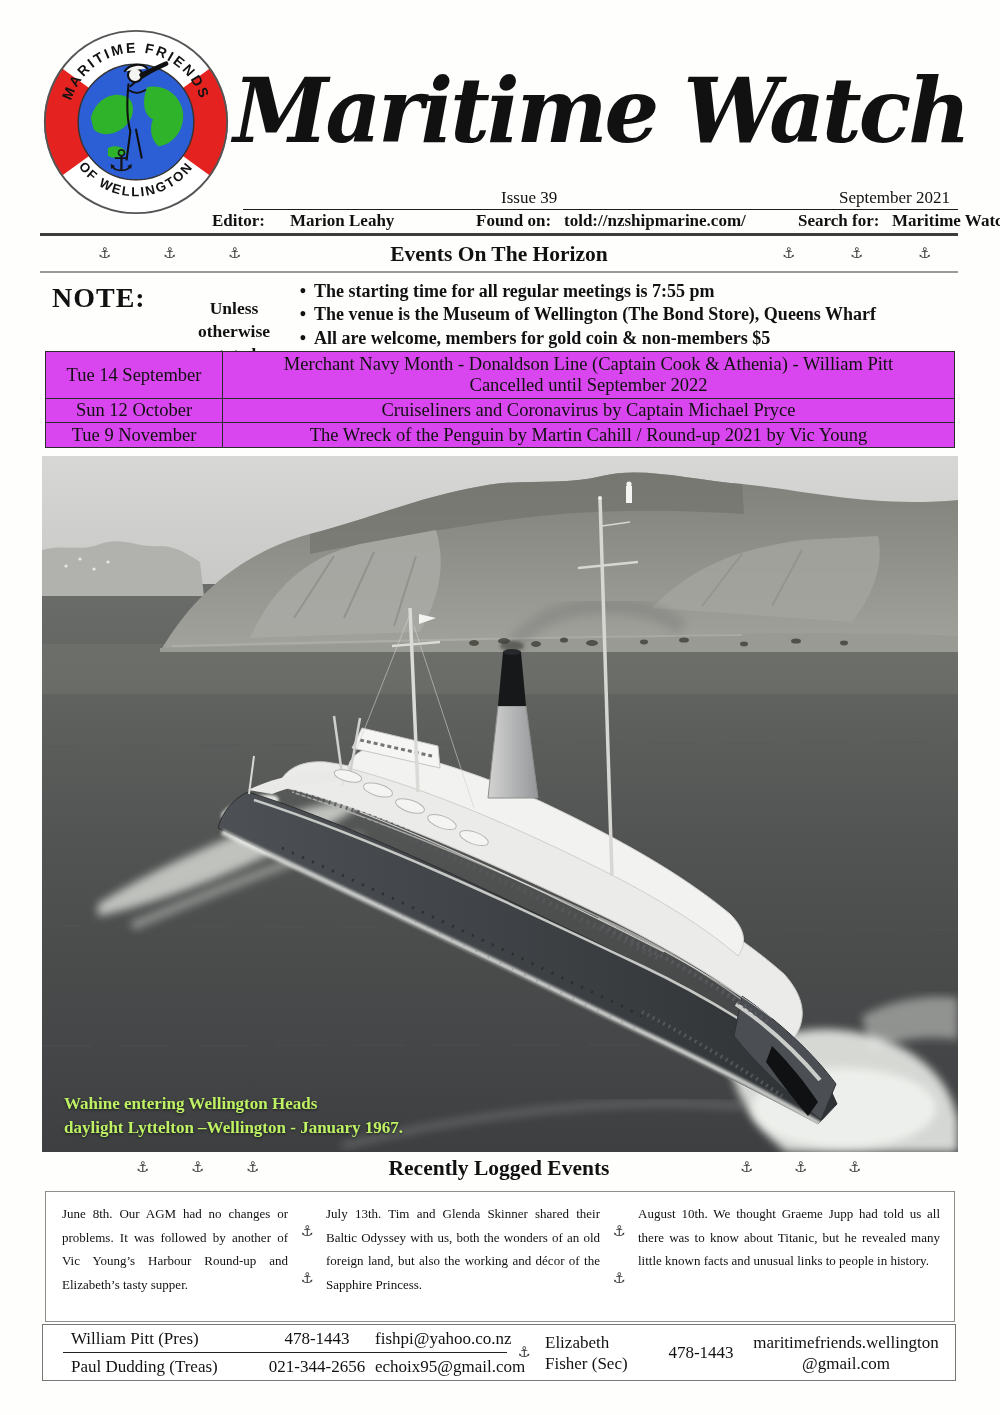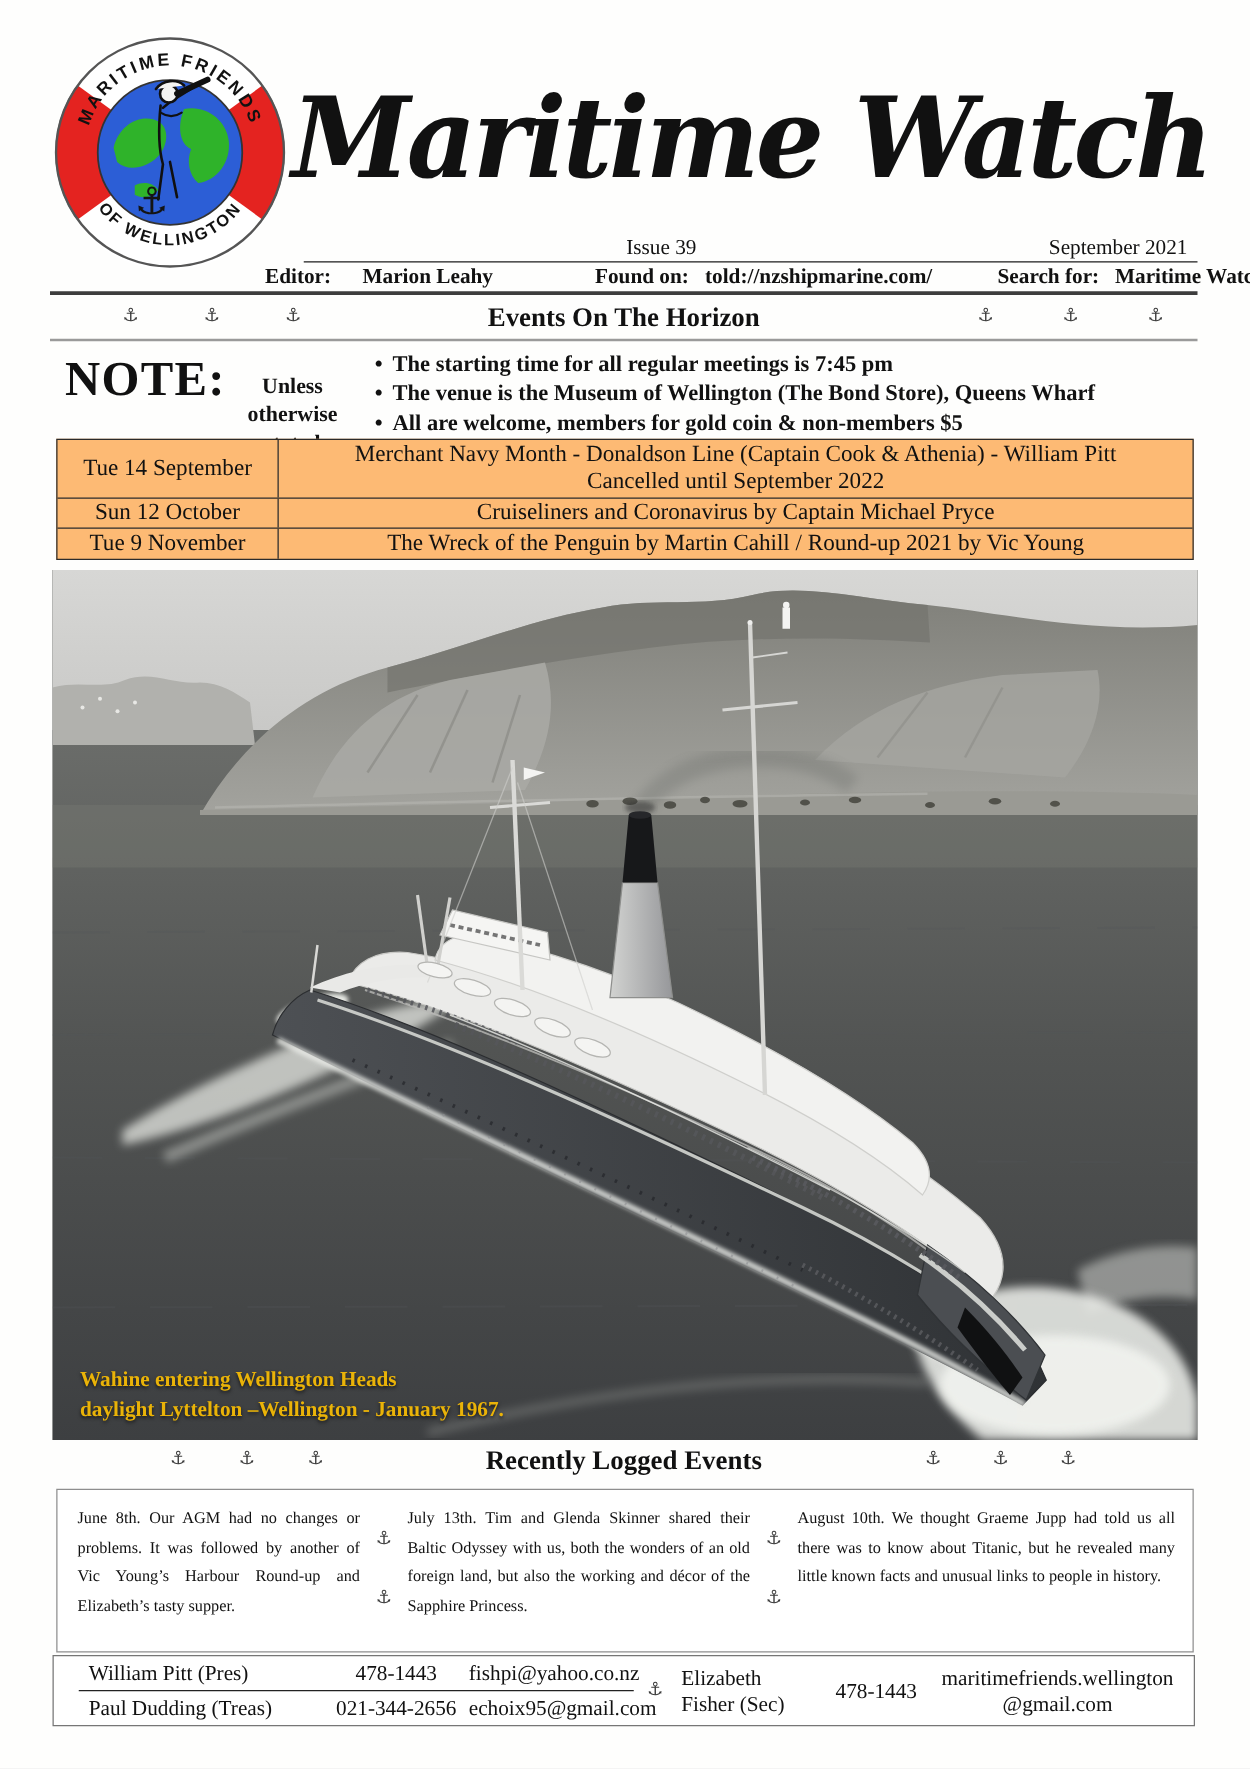--- a/index.html
+++ b/index.html
@@ -21,42 +21,42 @@
   .rule-thick{left:40px;top:233px;width:918px;height:2.6px;background:#3d3d3d;}
 
   
   .band{left:40px;width:918px;height:30px;}
   .band-title{position:absolute;left:0;width:100%;text-align:center;top:0;font-weight:700;font-size:21.5px;}
   .agroup{position:absolute;top:4px;display:flex;}
   .anchor{font-family:"DejaVu Sans",sans-serif;font-size:14.5px;color:#3c3c3c;line-height:1;}
   .rule-gray{left:40px;top:271px;width:918px;height:1.6px;background:#9a9a9a;}
 
   
-  .note-label{left:52px;top:284px;font-weight:700;font-size:39px;letter-spacing:1px;line-height:1;}
+  .note-label{left:52px;top:284px;font-weight:700;font-size:28px;letter-spacing:1px;line-height:1;}
   .note-qualifier{left:184px;top:297px;width:100px;text-align:center;font-weight:700;font-size:17.5px;line-height:23px;}
   .note-bullets{left:292px;top:280px;width:660px;font-weight:700;font-size:18px;line-height:23.4px;}
   .bullet-line{display:flex;}
   .bullet-dot{width:22px;text-align:center;flex:0 0 22px;}
 
   
-  .ev-table{left:45px;top:351px;width:910px;border:1.4px solid #2b2b2b;box-sizing:border-box;background:#fdba74;}
+  .ev-table{left:45px;top:351px;width:910px;border:1.4px solid #2b2b2b;box-sizing:border-box;background:#d946ef;}
   .ev-row{display:grid;grid-template-columns:177px 1fr;}
   .ev-row + .ev-row{border-top:1.4px solid #2b2b2b;}
   .ev-date{border-right:1.4px solid #2b2b2b;display:flex;align-items:center;justify-content:center;
            font-size:18.5px;text-align:center;}
   .ev-desc{display:flex;flex-direction:column;align-items:center;justify-content:center;
            font-size:18.5px;text-align:center;padding:1px 6px;}
   .ev-r1{min-height:46px;}
   .ev-r2{min-height:23px;}
   .ev-r3{min-height:24px;}
 
   
   .photo{left:42px;top:456px;width:916px;height:696px;background:#5a5c5a;}
   .photo svg{position:absolute;left:0;top:0;}
-  .photo-caption{position:absolute;left:22px;top:636px;color:#eab308;font-weight:700;font-size:17px;
+  .photo-caption{position:absolute;left:22px;top:636px;color:#bef264;font-weight:700;font-size:17px;
                  line-height:24px;text-shadow:0 1px 3px rgba(0,0,0,.65);}
 
   
   .logged-box{left:45px;top:1191px;width:910px;height:131px;border:1.6px solid #8e8e8e;box-sizing:border-box;
       display:grid;grid-template-columns:226px 38px 274px 38px 1fr;padding:10px 14px 6px 16px;background:#fff;}
   .logged-col{font-size:13px;line-height:23.6px;text-align:justify;}
   .sep-anchors{display:flex;flex-direction:column;align-items:center;justify-content:space-around;padding:6px 0 14px 0;}
 
   
   .foot{left:42px;top:1324px;width:914px;height:57px;border:1.6px solid #767676;box-sizing:border-box;
@@ -141,21 +141,21 @@
       <span class="anchor">⚓</span>
     </span>
   </div>
   <div class="abs rule-gray"></div>
 
   <div class="abs note-label">NOTE:</div>
   <div class="abs note-qualifier">Unless otherwise stated</div>
   <div class="abs note-bullets">
     <div class="bullet-line">
       <span class="bullet-dot">•</span>
-      <span>The starting time for all regular meetings is 7:45 pm</span>
+      <span>The starting time for all regular meetings is 7:55 pm</span>
     </div>
     <div class="bullet-line">
       <span class="bullet-dot">•</span>
       <span>The venue is the Museum of Wellington (The Bond Store), Queens Wharf</span>
     </div>
     <div class="bullet-line">
       <span class="bullet-dot">•</span>
       <span>All are welcome, members for gold coin &amp; non-members $5</span>
     </div>
   </div>

